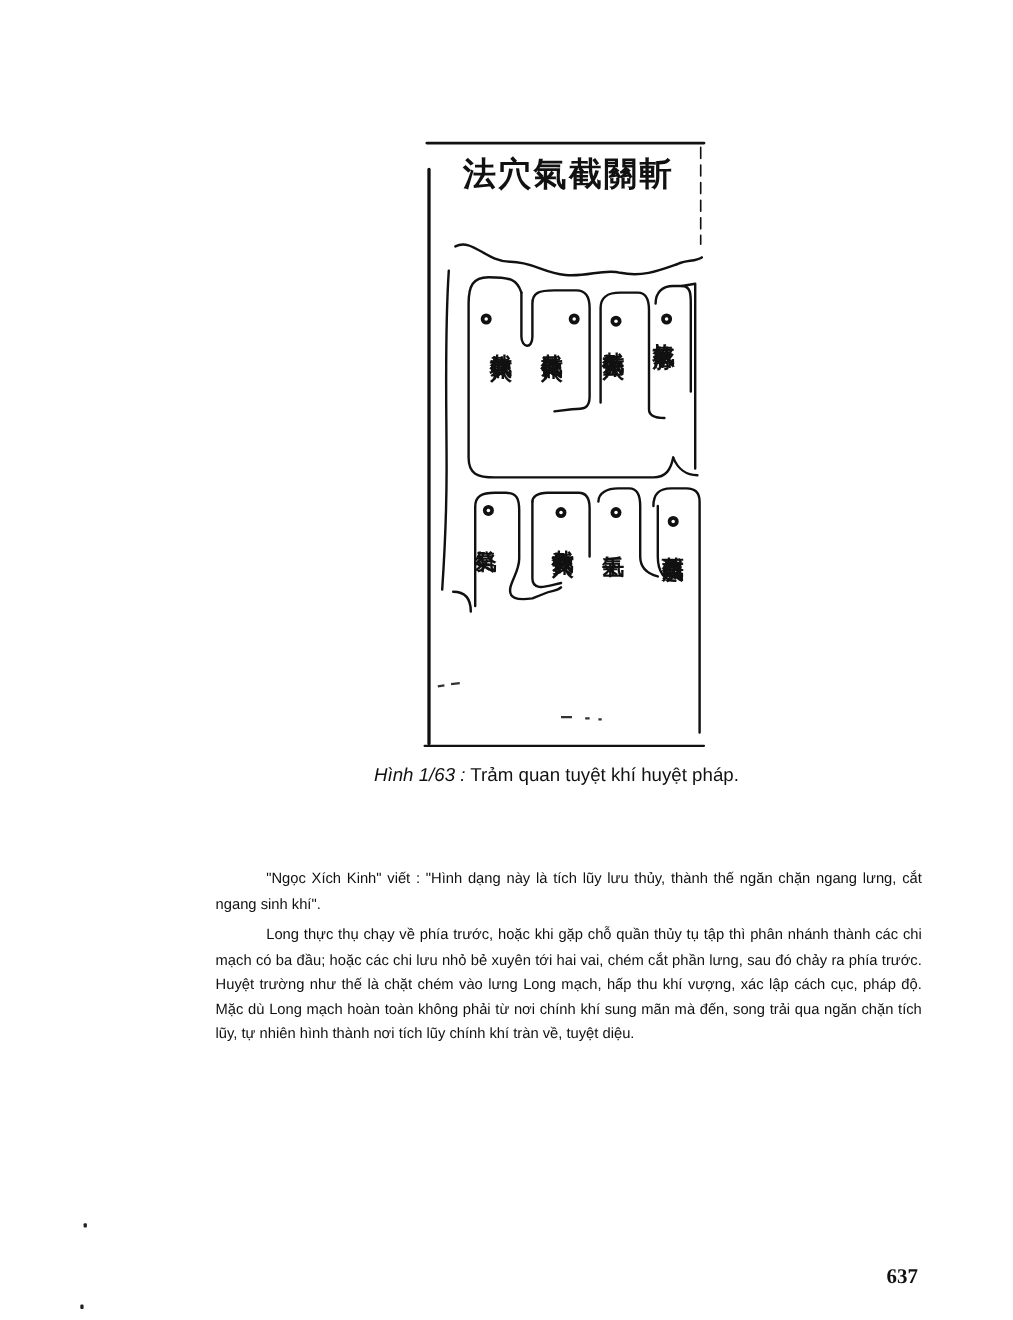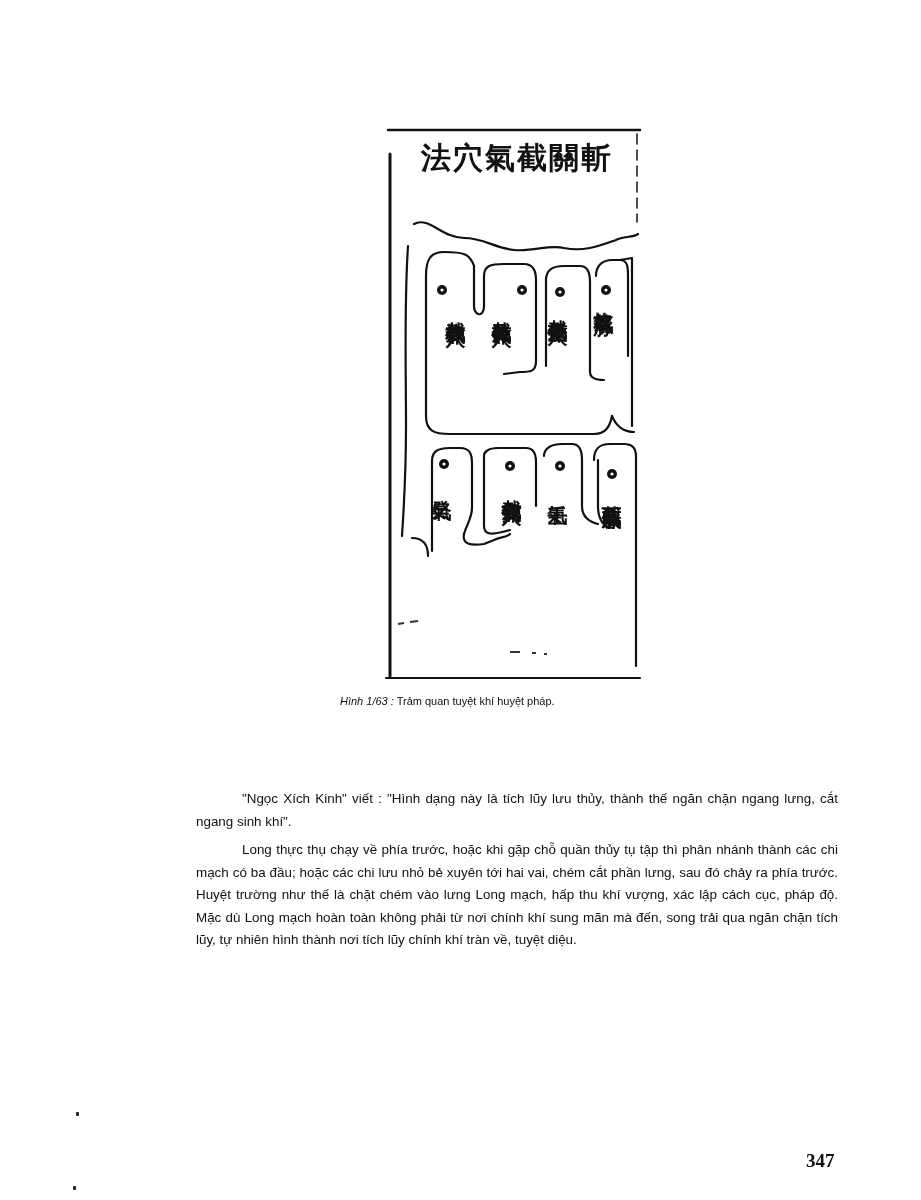--- a/index.html
+++ b/index.html
@@ -35,21 +35,21 @@
       font-family: "DejaVu Serif", serif;
       font-weight: bold;
       font-size: 20px;
       line-height: 20px;
       letter-spacing: 1px;
       color: #111;
     }
     .caption {
       position: absolute;
       left: 340px; top: 695px;
-      font-size: 11px;
+      font-size: 17px;
       color: #111;
       white-space: nowrap;
     }
     .caption .label { font-style: italic; }
     .body-text {
       position: absolute;
       left: 196px; top: 788px;
       width: 642px;
       font-size: 13.4px;
       line-height: 22.5px;
@@ -147,16 +147,16 @@
 <div class="caption">
   <span class="label">Hình 1/63 :</span>
   <span>Trảm quan tuyệt khí huyệt pháp.</span>
 </div>
 
 <div class="body-text">
   <p>"Ngọc Xích Kinh" viết : "Hình dạng này là tích lũy lưu thủy, thành thế ngăn chặn ngang lưng, cắt ngang sinh khí".</p>
   <p>Long thực thụ chạy về phía trước, hoặc khi gặp chỗ quần thủy tụ tập thì phân nhánh thành các chi mạch có ba đầu; hoặc các chi lưu nhỏ bẻ xuyên tới hai vai, chém cắt phần lưng, sau đó chảy ra phía trước. Huyệt trường như thế là chặt chém vào lưng Long mạch, hấp thu khí vượng, xác lập cách cục, pháp độ. Mặc dù Long mạch hoàn toàn không phải từ nơi chính khí sung mãn mà đến, song trải qua ngăn chặn tích lũy, tự nhiên hình thành nơi tích lũy chính khí tràn về, tuyệt diệu.</p>
 </div>
 
-<div class="page-number">347</div>
+<div class="page-number">637</div>
 
 <div class="speck" style="left:76px; top:1112px;"></div>
 <div class="speck" style="left:73px; top:1186px;"></div>
 
 </body></html>

